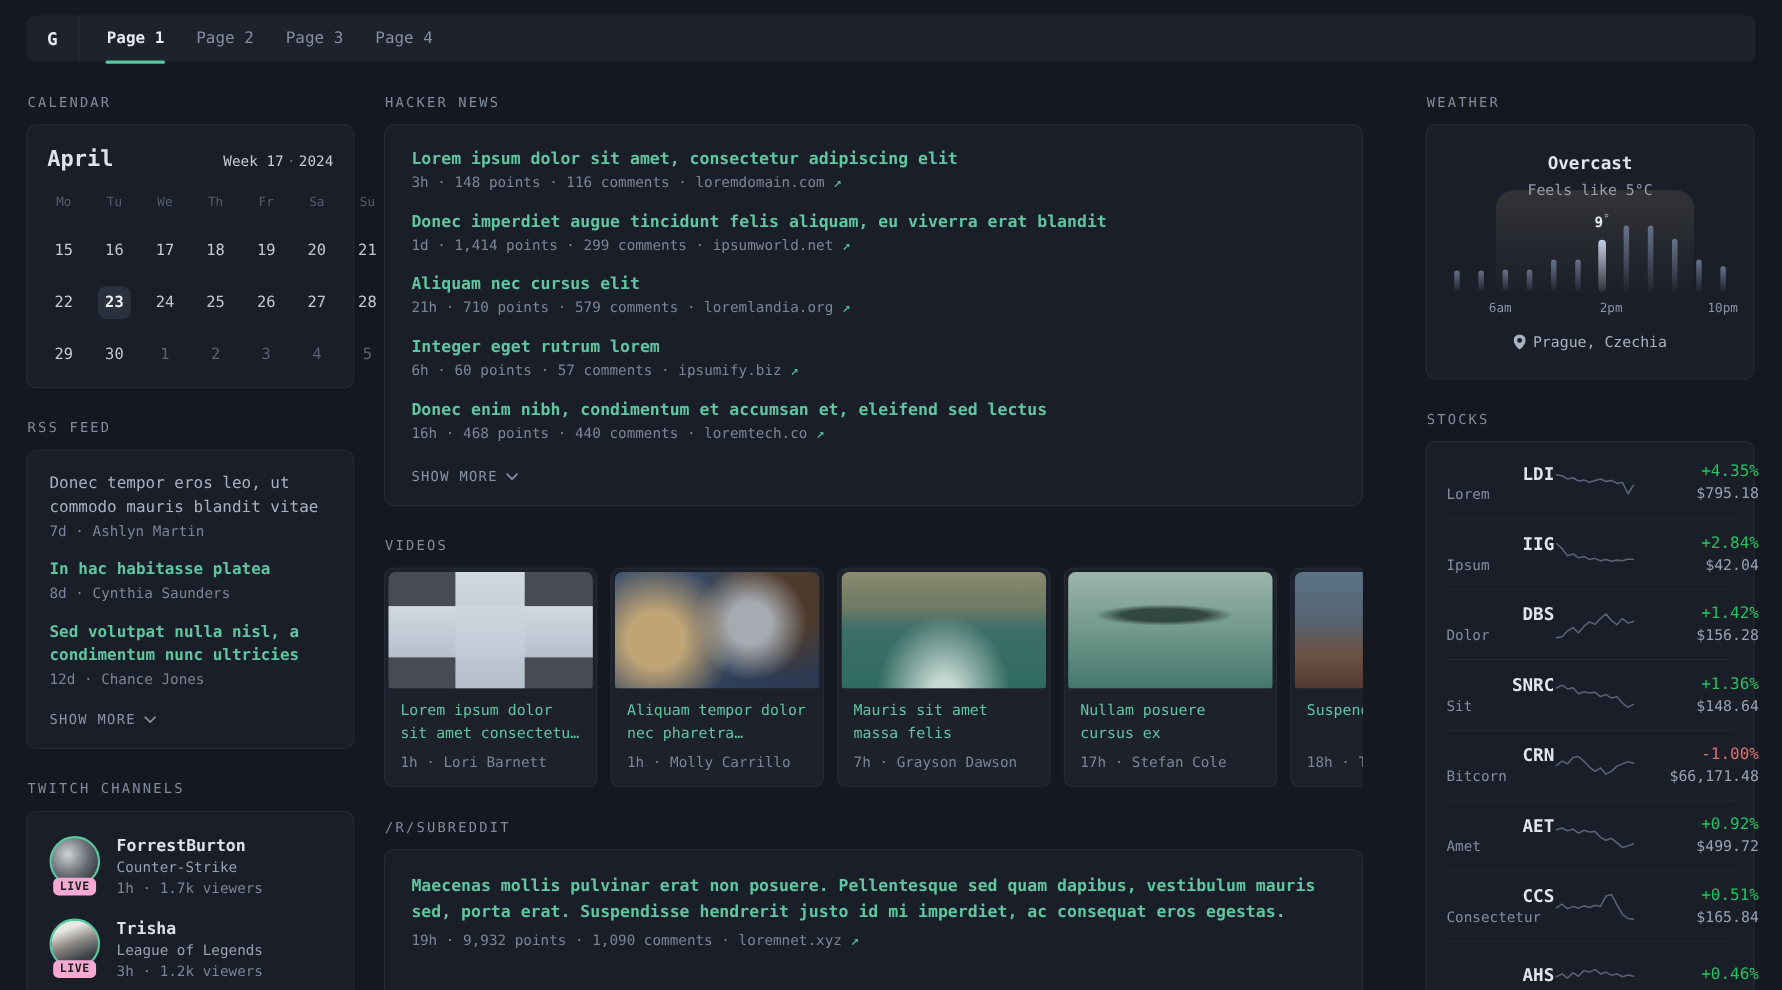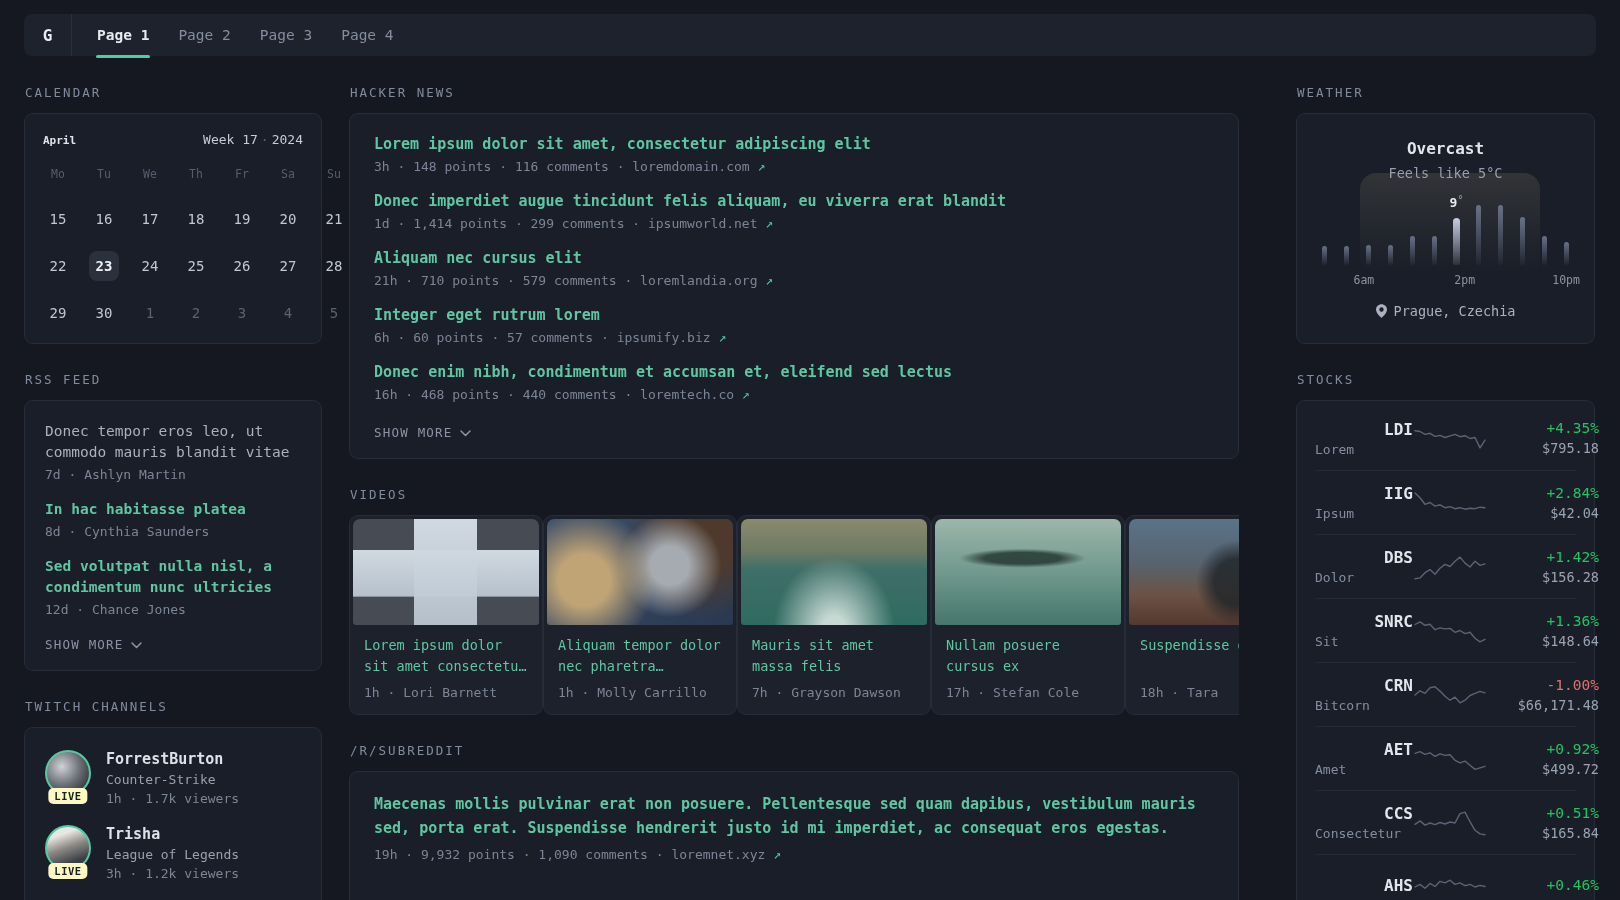--- a/index.html
+++ b/index.html
@@ -44,21 +44,21 @@
     font-size:12.5px; letter-spacing:2px; color:#828b9d;
     margin:0 0 13px 1px; font-weight:500;
   }
   .card {
     background:#1a1e28; border:1px solid #262c39; border-radius:9px;
   }
 
   
   .cal-card { padding:18px 18px 14px; }
   .cal-head { display:flex; justify-content:space-between; align-items:baseline; }
-  .cal-month { font-size:11px; font-weight:600; color:#dfe3ea; }
+  .cal-month { font-size:20px; font-weight:600; color:#dfe3ea; }
   .cal-week { font-size:13px; color:#c6cbd6; }
   .cal-sep { color:#5d6575; padding:0 3px; }
   .cal-grid { margin-top:14px; display:grid; grid-template-columns:repeat(7,1fr); text-align:center;gap:16px; }
   .cal-dow { font-size:11.5px; color:#555d6d; height:27px; line-height:27px; }
   .cal-day { height:31px; line-height:31px; font-size:14px; color:#c2c8d3; }
   .cal-day .pill { display:inline-block; width:30px; height:30px; line-height:30px; border-radius:8px; }
   .cal-day.muted .pill { color:#5b6373; }
   .cal-day.selected .pill { background:#2b303d; color:#eef0f5; font-weight:700; }
 
   
@@ -83,30 +83,30 @@
   .twitch-card { padding:22px 20px 18px; }
   .tw-row { display:flex; gap:15px; margin-bottom:19px; cursor:pointer; }
   .tw-avatar-wrap { position:relative; width:46px; height:46px; flex:0 0 46px; }
   .tw-avatar { width:46px; height:46px; border-radius:50%; border:2px solid #3a4150; }
   .tw-avatar.on { border-color:#57c8a2; }
   .tw-avatar.av1 { background:radial-gradient(circle at 35% 35%, #cfd3d6, #6a6f75 48%, #2e3238 85%); }
   .tw-avatar.av2 { background:linear-gradient(160deg, #e9e7e3 22%, #8d8a85 48%, #3a3f45 78%); }
   .tw-avatar.av3 { background:radial-gradient(circle at 50% 40%, #e8c9a6, #b08a5e 62%, #6e5137 92%); }
   .live-badge {
     display:none; position:absolute; left:50%; transform:translateX(-50%); bottom:-8px;
-    background:#fef9c3; color:#14241d; font-size:10.5px; font-weight:700;
+    background:#f9a8d4; color:#14241d; font-size:10.5px; font-weight:700;
     padding:2px 6px; border-radius:5px; letter-spacing:.5px;
   }
   .live-badge.on { display:block; }
   .tw-name { font-size:15px; font-weight:600; color:#dde1e9; }
   .tw-cat { margin-top:4px; font-size:13px; color:#98a1b0; }
   .tw-meta { margin-top:4px; font-size:13px; color:#7c8595; }
 
   
-  .video-row { display:flex; gap:0; width:890px; overflow:hidden; }
+  .video-row { display:flex; gap:12px; width:890px; overflow:hidden; }
   .video-card {
     flex:0 0 194px; width:194px; background:#1d212c; border:1px solid #262c39;
     border-radius:9px; padding:3px 3px 0; cursor:pointer;
   }
   .video-thumb { height:106px; border-radius:7px 7px 3px 3px; }
   .video-thumb.t1 {
     background:
       linear-gradient(180deg, rgba(214,223,231,.96), rgba(185,196,207,.96)) 50% 0/34% 100% no-repeat,
       linear-gradient(180deg, rgba(214,223,231,.96), rgba(186,197,208,.96)) 0 52%/100% 44% no-repeat,
       #474c54;

